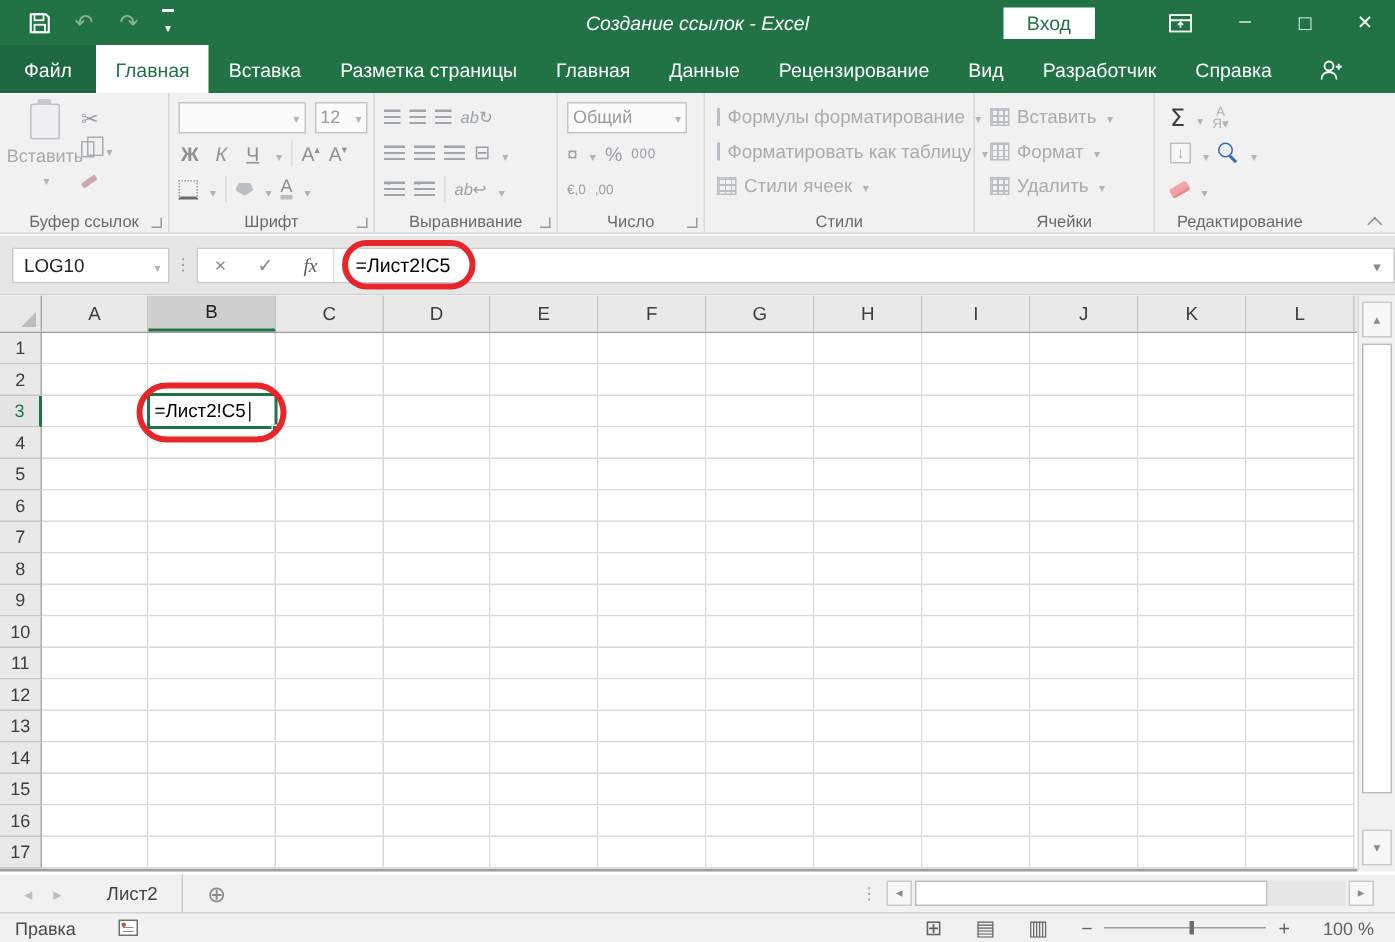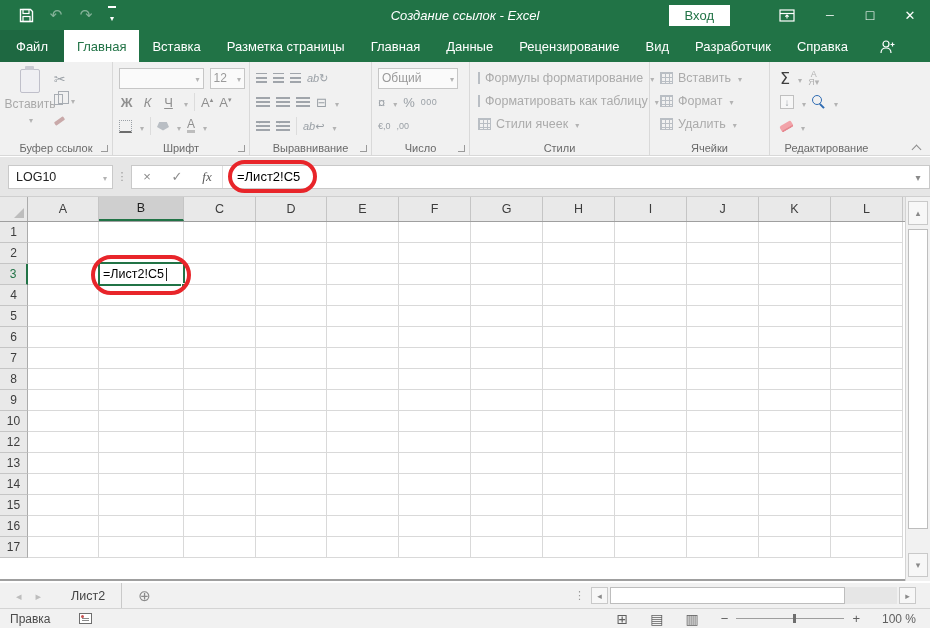--- a/index.html
+++ b/index.html
@@ -583,20 +583,35 @@
           <div class="gcell" style="width: 72px;"></div>
           <div class="gcell" style="width: 72px;"></div>
           <div class="gcell" style="width: 72px;"></div>
           <div class="gcell" style="width: 72px;"></div>
           <div class="gcell" style="width: 72px;"></div>
           <div class="gcell" style="width: 72px;"></div>
           <div class="gcell" style="width: 72px;"></div>
           <div class="gcell" style="width: 72px;"></div>
         </div>
         <div class="g-row">
+          <div class="rowh">11</div>
+          <div class="gcell" style="width: 71px;"></div>
+          <div class="gcell" style="width: 85px;"></div>
+          <div class="gcell" style="width: 72px;"></div>
+          <div class="gcell" style="width: 71px;"></div>
+          <div class="gcell" style="width: 72px;"></div>
+          <div class="gcell" style="width: 72px;"></div>
+          <div class="gcell" style="width: 72px;"></div>
+          <div class="gcell" style="width: 72px;"></div>
+          <div class="gcell" style="width: 72px;"></div>
+          <div class="gcell" style="width: 72px;"></div>
+          <div class="gcell" style="width: 72px;"></div>
+          <div class="gcell" style="width: 72px;"></div>
+        </div>
+        <div class="g-row">
           <div class="rowh">12</div>
           <div class="gcell" style="width: 71px;"></div>
           <div class="gcell" style="width: 85px;"></div>
           <div class="gcell" style="width: 72px;"></div>
           <div class="gcell" style="width: 71px;"></div>
           <div class="gcell" style="width: 72px;"></div>
           <div class="gcell" style="width: 72px;"></div>
           <div class="gcell" style="width: 72px;"></div>
           <div class="gcell" style="width: 72px;"></div>
           <div class="gcell" style="width: 72px;"></div>

